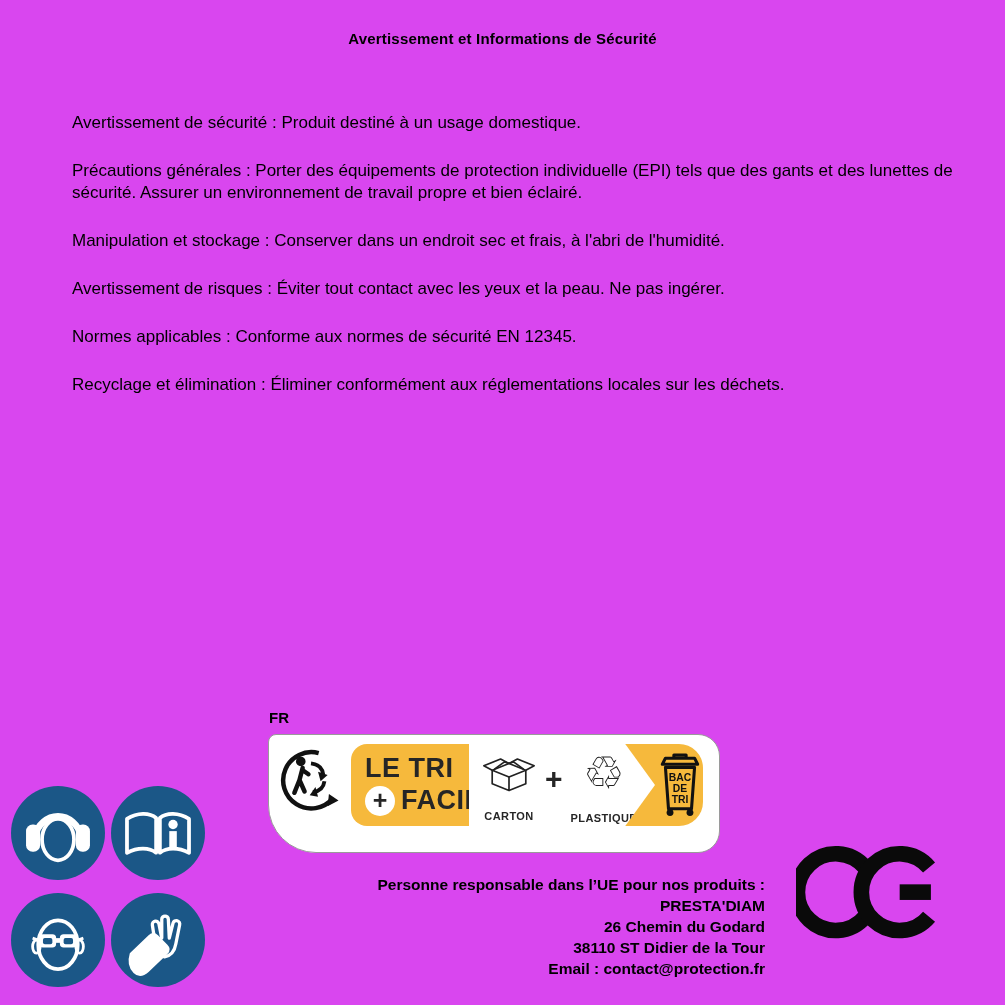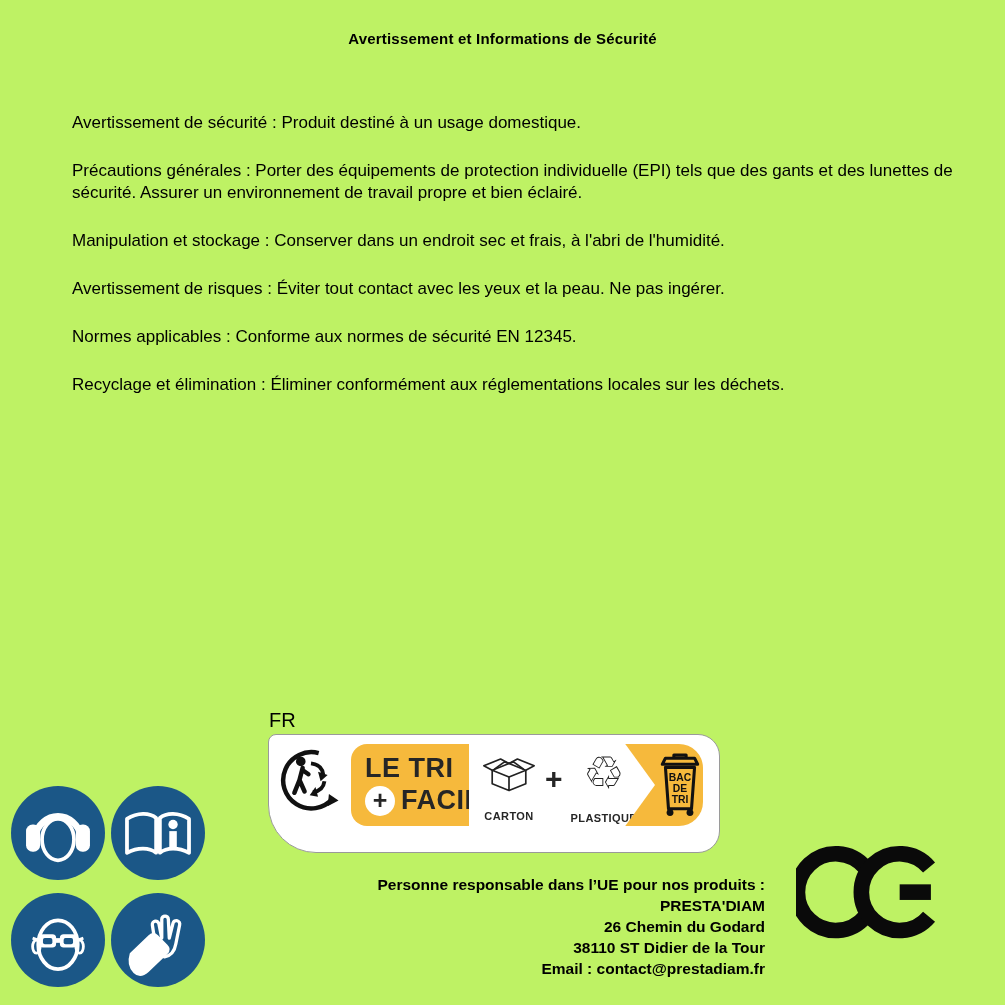--- a/index.html
+++ b/index.html
@@ -1,19 +1,19 @@
 <!DOCTYPE html>
 <html><head>
 <meta charset="utf-8">
 <style>
   * { margin:0; padding:0; box-sizing:border-box; }
   html,body { background:#ffffff; }
   .page {
     position:relative; width:1005px; height:1005px; overflow:hidden;
-    background:#bef264; color:#000;
+    background:#d946ef; color:#000;
     font-family:"Liberation Sans", sans-serif;
   }
   .title {
     position:absolute; top:30px; left:0; width:100%;
     text-align:center; font-size:15px; font-weight:bold; letter-spacing:0.2px;
   }
   .content {
     position:absolute; left:72px; top:84px; width:886px;
     font-size:17px; line-height:22px;margin-top:28px;
   }
@@ -21,21 +21,21 @@
 
   
   .icons-grid {
     position:absolute; left:11px; top:786px;
     display:grid; grid-template-columns:94px 94px; gap:13px 6px;
   }
   .picto { width:94px; height:94px; }
   .picto svg { width:100%; height:100%; display:block; }
 
   
-  .fr-label { position:absolute; left:269px; top:709px; font-size:20px; font-weight:normal; }
+  .fr-label { position:absolute; left:269px; top:709px; font-size:15px; font-weight:bold; }
   .banner {
     position:absolute; left:268px; top:734px; width:452px; height:119px;
     background:#fff; border:1.5px solid #9a9a9a;
     border-radius:8px 22px 22px 48px;
   }
   .triman { position:absolute; left:10px; top:13px; width:64px; height:64px; }
   .triman svg { width:100%; height:100%; display:block; }
   .yellow-band {
     position:absolute; left:82px; top:9px; width:352px; height:82px;
     background:#F6B93C; border-radius:16px 24px 24px 16px;
@@ -198,21 +198,21 @@
       </div>
     </div>
 
   </div>
 
   <div class="address">
     <div>Personne responsable dans l’UE pour nos produits :</div>
     <div>PRESTA'DIAM</div>
     <div>26 Chemin du Godard</div>
     <div>38110 ST Didier de la Tour</div>
-    <div>Email : contact@prestadiam.fr</div>
+    <div>Email : contact@protection.fr</div>
   </div>
 
   <div class="ce">
     <svg viewBox="0 0 200 145">
       <g stroke="#0a0a0a" stroke-width="22" fill="none">
         <path d="M 97.4 37.3 A 54 54 0 1 0 97.4 106.7"></path>
         <path d="M 187.4 37.3 A 54 54 0 1 0 187.4 106.7"></path>
         <path d="M 146 72 L 190 72"></path>
       </g>
     </svg>

